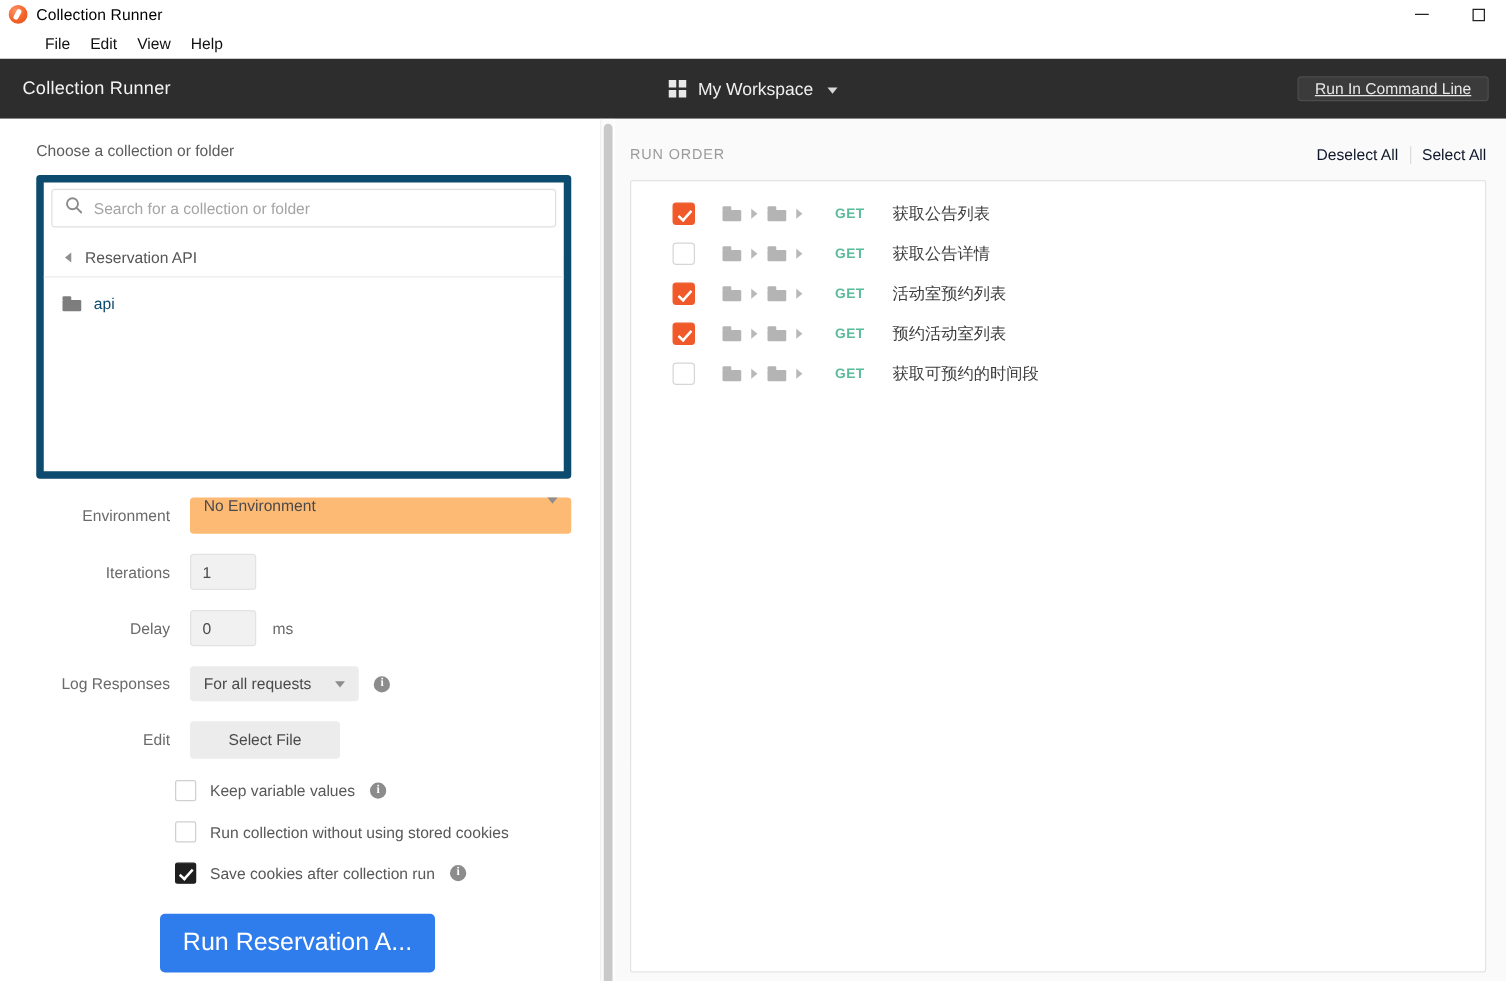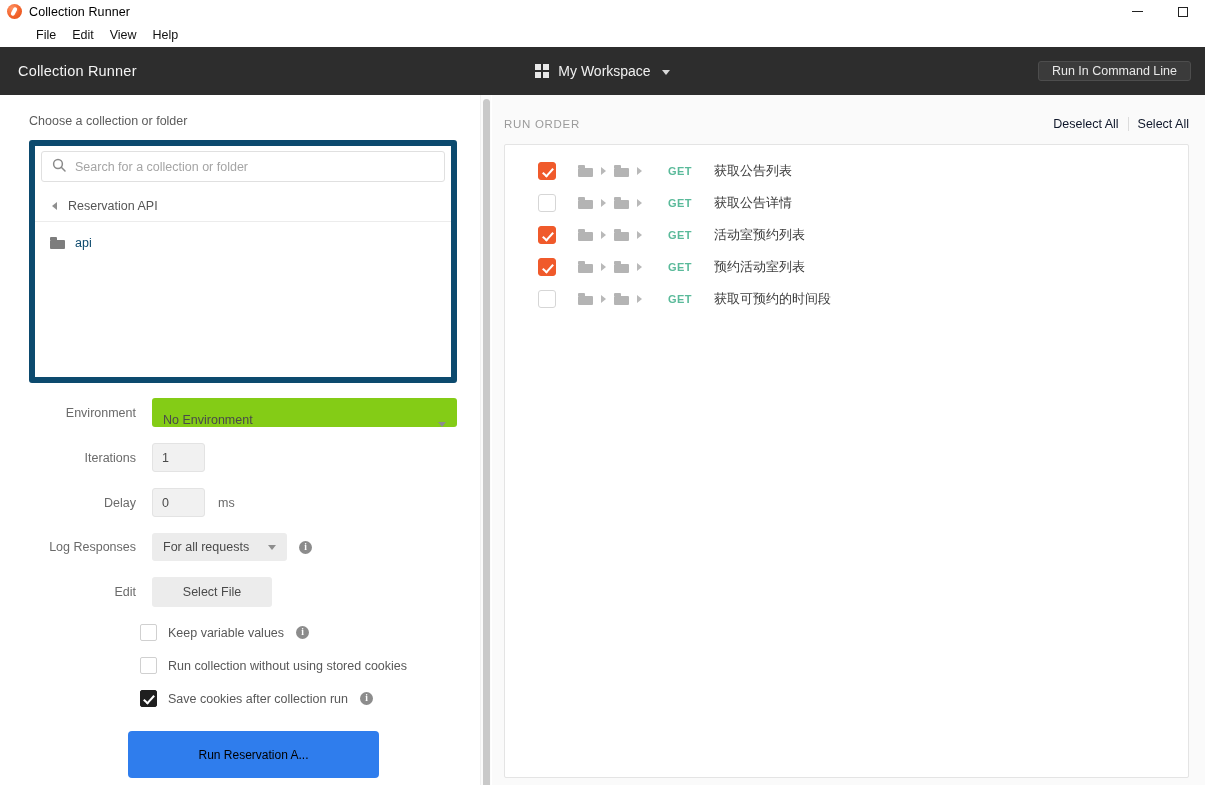--- a/index.html
+++ b/index.html
@@ -73,21 +73,21 @@
   .ws-grid i { background: #e9e9e9; display: block; }
   .ws-name { font-size: 14px; color: #f0f0f0; }
   .caret-down {
     width: 0; height: 0;
     border-left: 4.5px solid transparent; border-right: 4.5px solid transparent;
     border-top: 5px solid #d8d8d8; margin-left: 2px; margin-top: 2px;
   }
   .cmdline-btn {
     position: absolute; right: 14px;
     background: #3b3b3b; border: 1px solid #4d4d4d; border-radius: 3px;
-    color: #e8e8e8; font-size: 12.5px; padding: 2px 13px; cursor: pointer;
+    color: #e8e8e8; font-size: 12.5px; padding: 2px 13px; cursor: pointer; text-decoration: underline;
   }
 
   
   .body-split { display: flex; height: 714px; }
 
   
   .left-pane {
     width: 492px; background: #ffffff; position: relative;
     padding-left: 29px; padding-top: 19px;
     overflow: hidden;
@@ -140,22 +140,22 @@
   .fold-ico.light .tab, .fold-ico.light .bdy { background: #b4b4b4; }
 
   
   .form-area { margin-top: 15px; }
   .frow { display: flex; align-items: center; margin-bottom: 0; }
   .flabel {
     width: 123px; text-align: right; padding-right: 16px;
     font-size: 12.5px; color: #6a6a6a; flex: 0 0 auto;
   }
   .ctrl-env {
-    width: 305px; height: 29px; background: #84cc16; border-radius: 3px;
-    display: flex; align-items: flex-end; padding: 0 11px;
+    width: 305px; height: 29px; background: #fdba74; border-radius: 3px;
+    display: flex; align-items: flex-start; padding: 0 11px;
     font-size: 12.5px; color: #4a4a4a; cursor: pointer; position: relative;
   }
   .ctrl-env .caret-gray {
     position: absolute; right: 11px;
     width: 0; height: 0;
     border-left: 4.5px solid transparent; border-right: 4.5px solid transparent;
     border-top: 5px solid #8d8d8d;
   }
   .mini-input {
     width: 53px; height: 29px; background: #f1f1f1; border: 1px solid #e3e3e3;
@@ -191,23 +191,23 @@
     background: #fff; flex: 0 0 auto; cursor: pointer; position: relative;
   }
   .chk-box.checked { background: #1f1f1f; border-color: #1f1f1f; }
   .chk-box.checked::after {
     content: ""; position: absolute; left: 5px; top: 2px;
     width: 4px; height: 9px; border: solid #fff;
     border-width: 0 2px 2px 0; transform: rotate(42deg);
   }
   .chk-label { font-size: 12.5px; color: #585858; margin-left: 11px; }
   .btn-run {
-    width: 251px; height: 47px; margin-left: 99px; margin-top: 24px;
+    width: 220px; height: 47px; margin-left: 99px; margin-top: 24px;
     background: #2f7ded; border: none; border-radius: 4px;
-    color: #000000; font-size: 12px; cursor: pointer;
+    color: #ffffff; font-size: 20px; cursor: pointer;
     font-family: "Liberation Sans", sans-serif;
   }
 
   
   .pane-scroll {
     position: absolute; right: 1px; top: 0; width: 11px; height: 100%;
     background: #fbfbfb; border-left: 1px solid #f0f0f0;
   }
   .pane-scroll .thumb {
     position: absolute; left: 2px; top: 4px; width: 7px; height: 690px;

